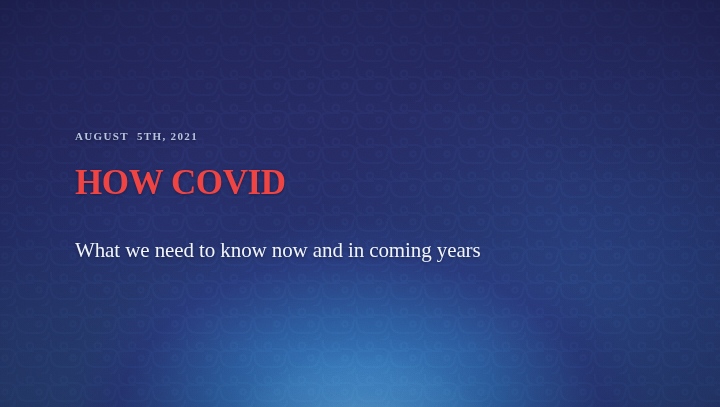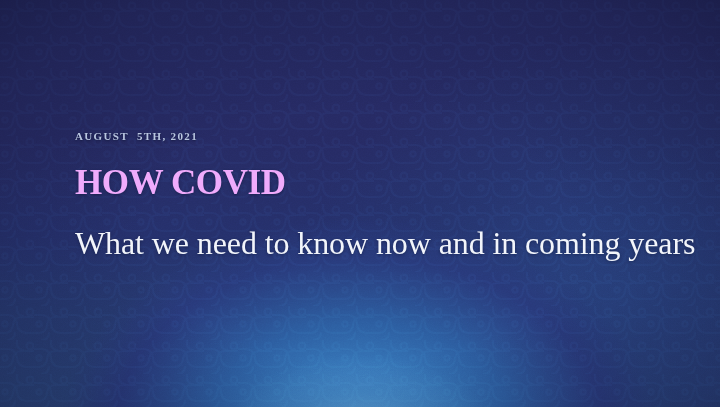--- a/index.html
+++ b/index.html
@@ -108,37 +108,37 @@
     font-weight: bold;
     letter-spacing: 1.35px;
     line-height: 16px;
     margin: 0 0 15px 0;
     white-space: pre;
     text-shadow: 0 1px 2px rgba(10, 14, 40, 0.5);
   }
 
   .headline {
     margin: 0;
-    color: #f0abfc;
+    color: #ef4444;
     font-size: 35px;
     font-weight: bold;
     letter-spacing: -0.4px;
     line-height: 47px;
     text-shadow: 0 1px 3px rgba(10, 14, 40, 0.42);
   }
 
   .headline-line {
     display: block;
     white-space: pre;
   }
 
   .subtitle {
-    margin: 21px 0 0 0;
+    margin: 28px 0 0 0;
     color: #f2f5fb;
-    font-size: 32px;
+    font-size: 21px;
     font-weight: normal;
     letter-spacing: -0.1px;
     line-height: 32px;
     white-space: pre;
     text-shadow: 0 1px 3px rgba(10, 14, 40, 0.42);
   }
 </style>
 </head>
 <body>
 

